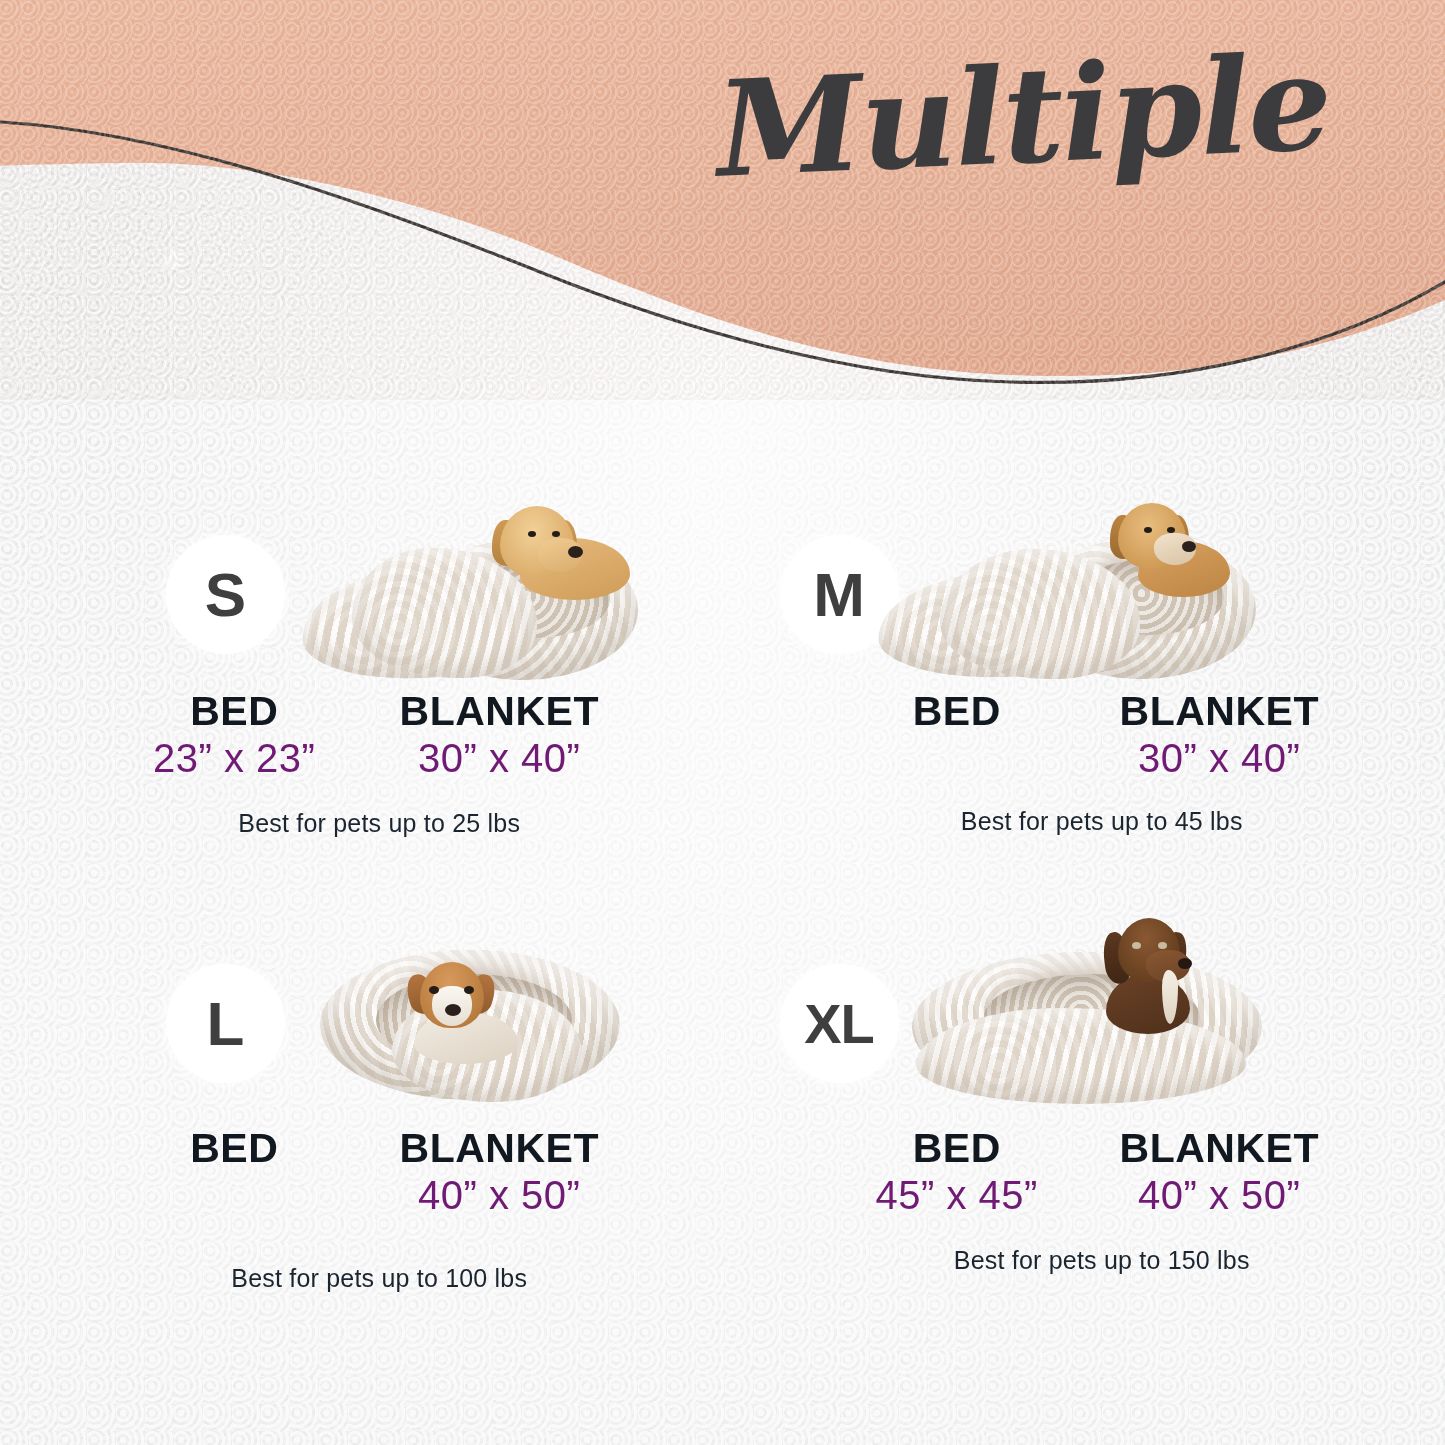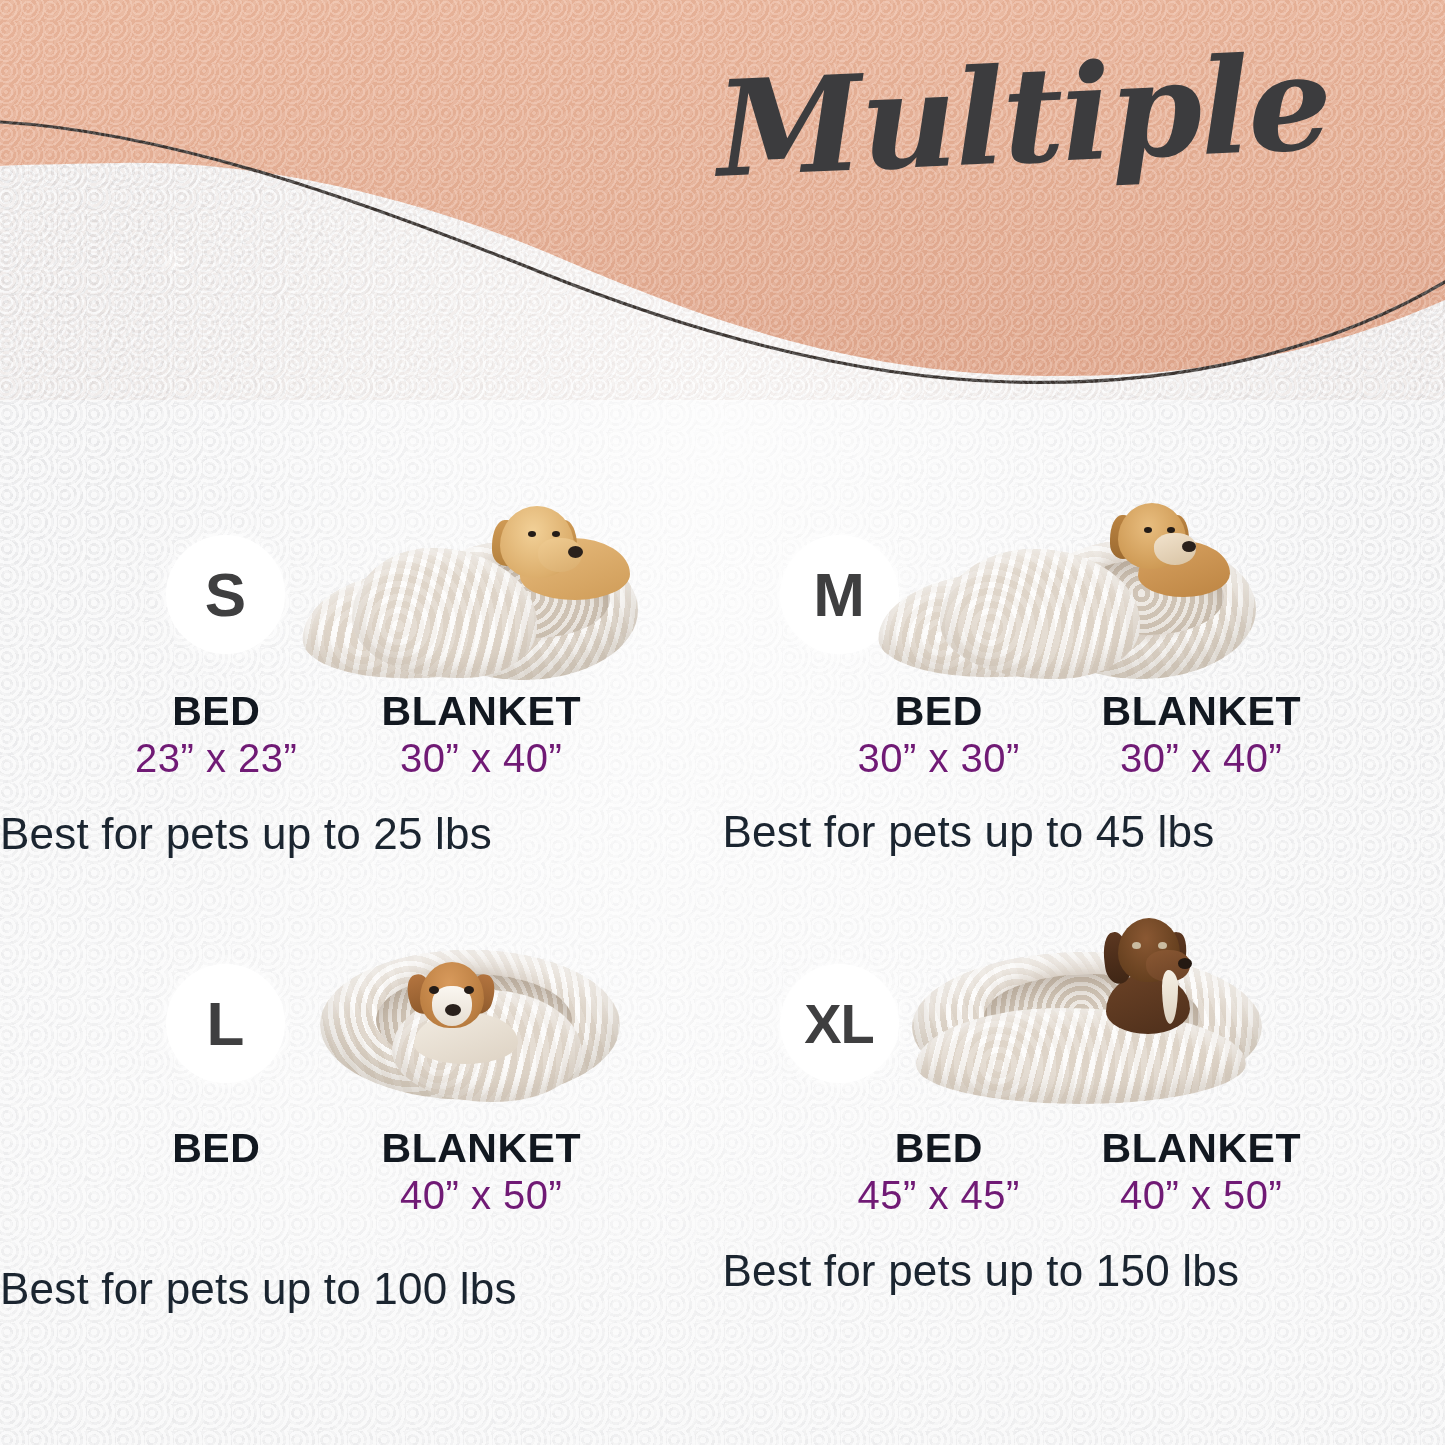--- a/index.html
+++ b/index.html
@@ -143,21 +143,21 @@
     position:absolute; left:0; top:0; width:100%; height:100%;
     border-radius:50% 50% 46% 46% / 55% 55% 45% 45%;
   }
   .dog .ear{ position:absolute; border-radius:50% 50% 55% 55% / 62% 62% 38% 38%; }
   .dog .muzzle{ position:absolute; border-radius:50% 50% 54% 54% / 45% 45% 55% 55%; }
   .dog .nose{ position:absolute; border-radius:50%; background:#2a211c; }
   .dog .eye{ position:absolute; border-radius:50%; background:#241c17; }
   .dog .body{ position:absolute; border-radius:48% 52% 50% 50% / 62% 58% 42% 38%; }
 
   
-  .labels{ position:absolute; left:0; width:100%; }
+  .labels{ position:absolute; left:18px; width:100%; }
   .label-row{
     display:flex; justify-content:center; align-items:baseline;
     gap:0px;
   }
   .col{ text-align:center; }
   .kind{
     font-family:"Liberation Sans", sans-serif;
     font-weight:700;
     font-size:41px;
     letter-spacing:.5px;
@@ -169,23 +169,24 @@
     font-weight:400;
     font-size:40px;
     letter-spacing:.5px;
     color:#701a75;
     line-height:1.25;
     white-space:nowrap;
   }
   .best{
     font-family:"Liberation Sans", sans-serif;
     font-weight:400;
-    font-size:44px;
+    font-size:25px;
     letter-spacing:.2px;
     color:#1b2530;
+    text-align:center;
     white-space:nowrap;
   }
 </style>
 </head>
 <body>
 
 <div class="bg-base"></div>
 <div class="bg-noise"></div>
 <div class="bg-soft"></div>
 
@@ -285,21 +286,20 @@
           <div class="eye" style="left:30px; top:30px; width:8px; height:6px;"></div>
           <div class="eye" style="left:53px; top:30px; width:8px; height:6px;"></div>
         </div>
       </div>
     </div>
 
     <div class="labels" style="top:238px;">
       <div class="label-row">
         <div class="col" style="width:235px;">
           <div class="kind">BED</div>
-          <div class="dims">30” x 30”</div>
         </div>
         <div class="col" style="width:290px;">
           <div class="kind">BLANKET</div>
           <div class="dims">30” x 40”</div>
         </div>
       </div>
       <div class="best" style="margin-top:24px;">Best for pets up to 45 lbs</div>
     </div>
   </div>
 

